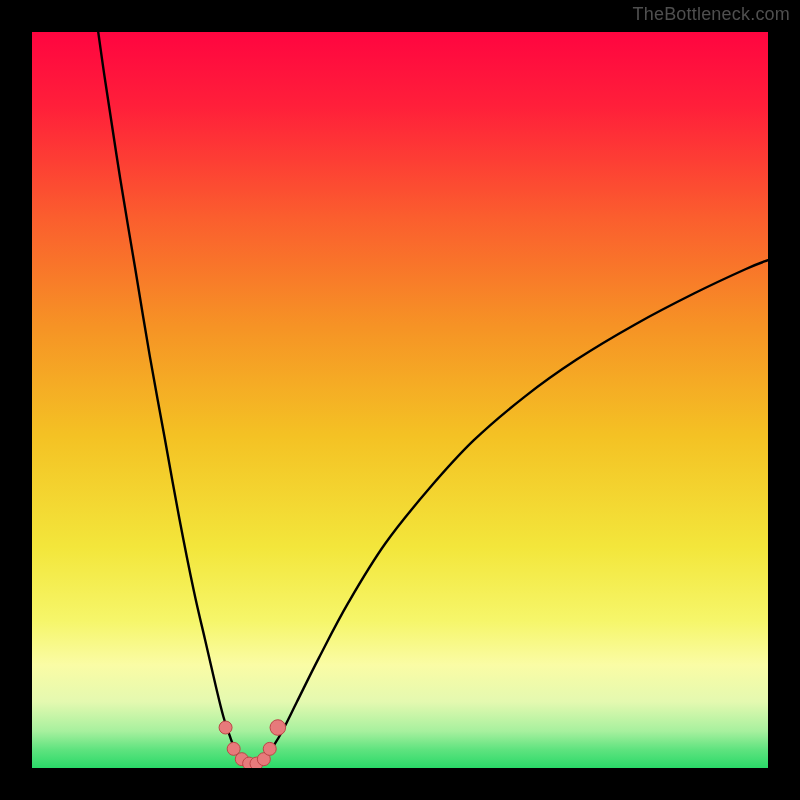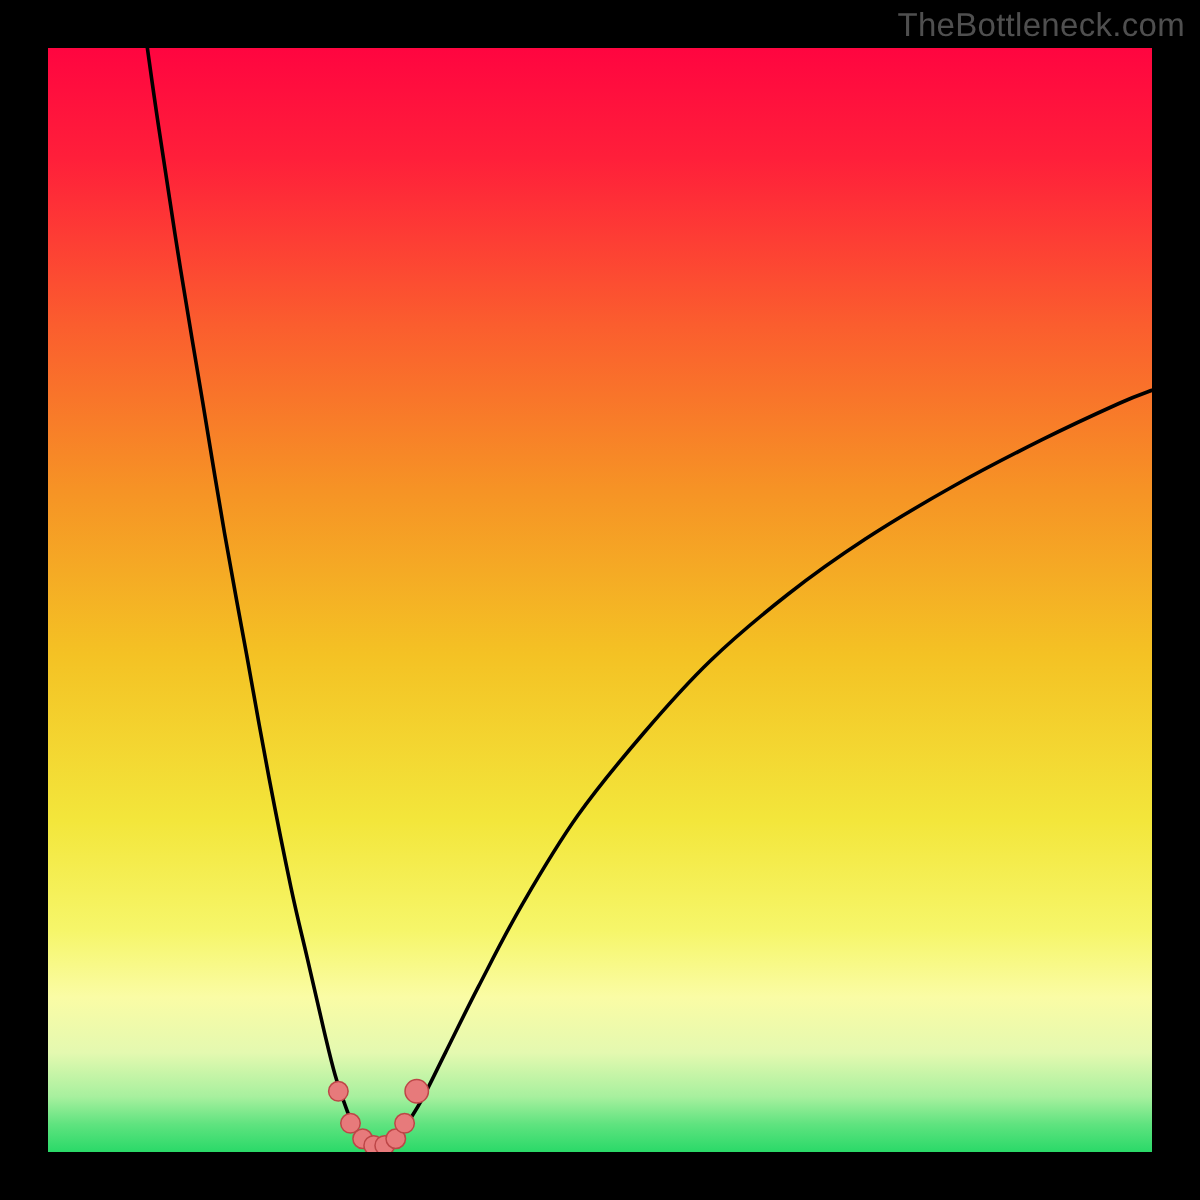--- a/index.html
+++ b/index.html
@@ -24,21 +24,21 @@
     top: 32px;
     left: 32px;
     width: 736px;
     height: 736px;
   }
   .watermark {
     position: absolute;
     top: 4px;
     right: 10px;
     color: #4f4f4f;
-    font-size: 22px;
+    font-size: 18px;
     font-weight: 500;
     letter-spacing: 0.2px;
   }
   svg {
     display: block;
   }
 </style>
 </head>
 <body>
 

